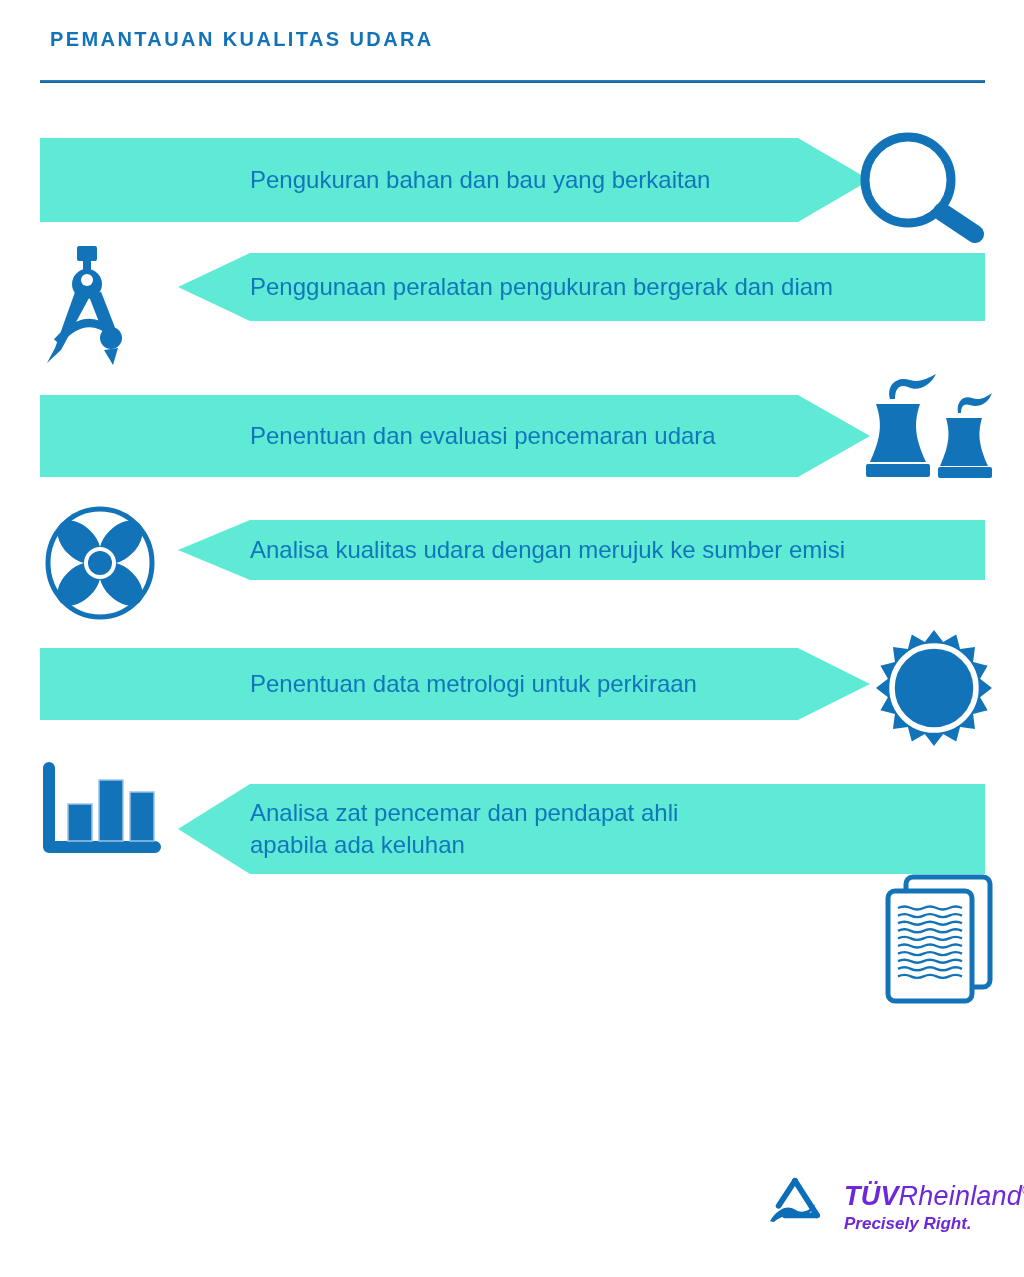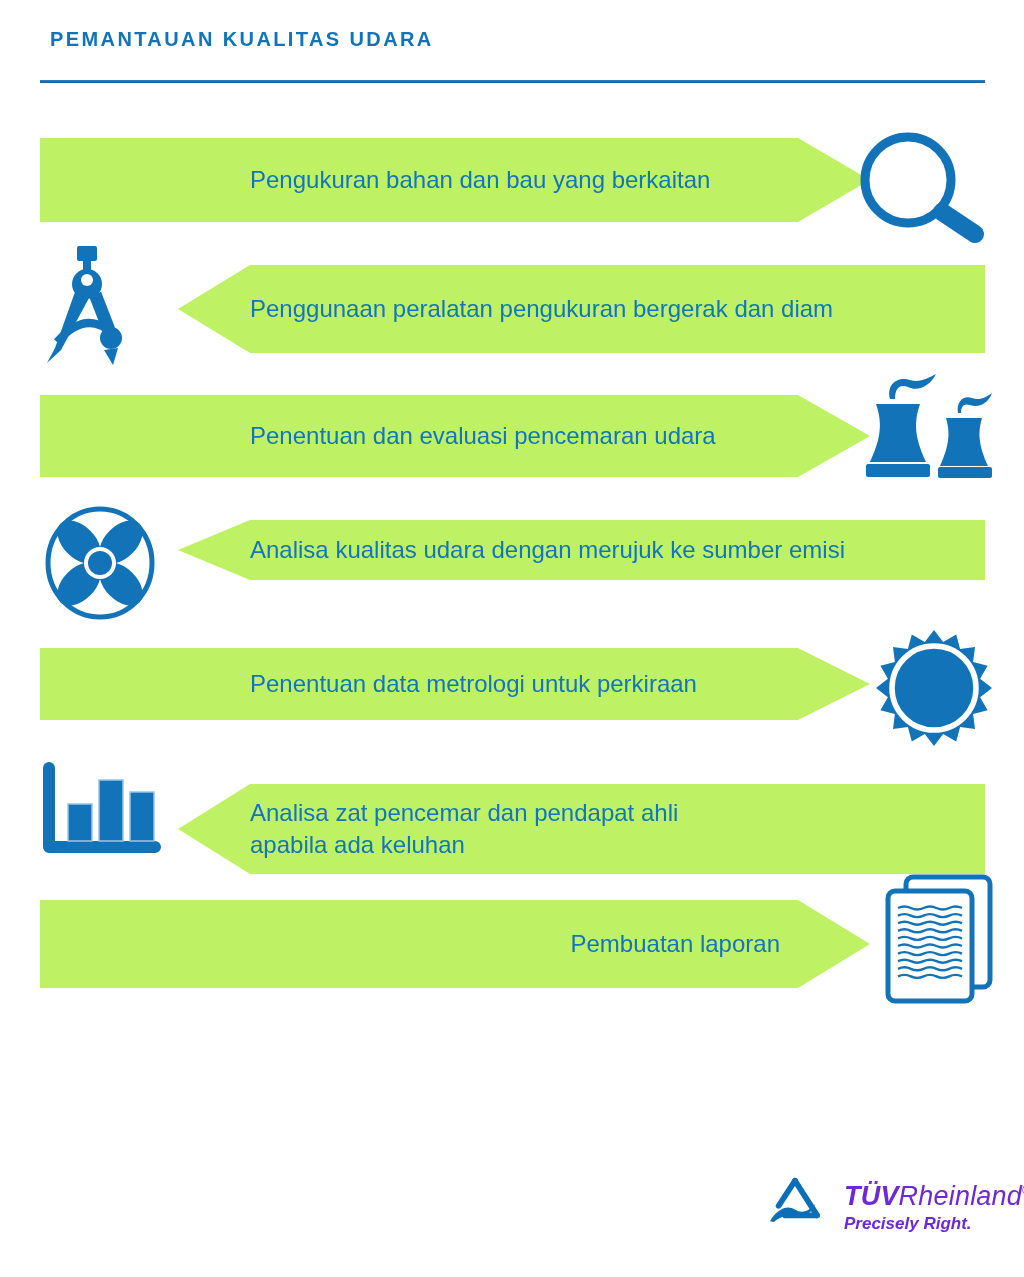--- a/index.html
+++ b/index.html
@@ -5,21 +5,21 @@
   * { margin:0; padding:0; box-sizing:border-box; }
   html,body { width:1024px; height:1277px; background:#ffffff; overflow:hidden;
     font-family:"Liberation Sans","DejaVu Sans",sans-serif; }
   .page { position:relative; width:1024px; height:1277px; background:#fff; }
 
   .title { position:absolute; left:50px; top:28px; font-size:20px; font-weight:bold;
     letter-spacing:2.4px; color:#1273b9; }
   .rule { position:absolute; left:40px; top:80px; width:945px; height:3px;
     background:linear-gradient(#2f85c4,#155a93); }
 
-  .banner { position:absolute; background:#bef264; display:flex; flex-direction:column;
+  .banner { position:absolute; background:#5eead4; display:flex; flex-direction:column;
     justify-content:center; }
   .banner.dir-right { left:40px; width:830px;
     clip-path:polygon(0 0, calc(100% - 72px) 0, 100% 50%, calc(100% - 72px) 100%, 0 100%); }
   .banner.dir-left { left:178px; width:807px;
     clip-path:polygon(72px 0, 100% 0, 100% 100%, 72px 100%, 0 50%); }
   .banner .txt { color:#1176bc; font-size:24px; line-height:32px; }
   .banner .txt div { white-space:nowrap; }
   .pad-r { padding-left:210px; }
   .pad-l { padding-left:72px; }
   .align-end { align-items:flex-end; padding-right:90px; }
@@ -62,21 +62,21 @@
         <circle cx="42" cy="38" r="15"></circle>
         <polygon points="30,46 10,102 2,117 16,104 44,52"></polygon>
         <polygon points="59,104 73,102 68,119"></polygon>
         <circle cx="66" cy="92" r="11"></circle>
       </g>
       <circle cx="42" cy="34" r="6" fill="#fff"></circle>
       <line x1="50" y1="48" x2="64" y2="84" stroke="#1273b8" stroke-width="13"></line>
       <path d="M12,96 Q40,64 66,86" fill="none" stroke="#1273b8" stroke-width="8"></path>
     </svg>
   </div>
-  <div class="banner dir-left" style="top:265px;height:88px;">
+  <div class="banner dir-left" style="top:253px;height:68px;">
     <div class="txt pad-l">
       <div>Penggunaan peralatan pengukuran bergerak dan diam</div>
     </div>
   </div>
 
   <div class="banner dir-right" style="top:395px;height:82px;">
     <div class="txt pad-r">
       <div>Penentuan dan evaluasi pencemaran udara</div>
     </div>
   </div>
@@ -134,25 +134,20 @@
       </g>
     </svg>
   </div>
   <div class="banner dir-left" style="top:772px;height:90px;margin-top:12px;">
     <div class="txt pad-l">
       <div>Analisa zat pencemar dan pendapat ahli</div>
       <div>apabila ada keluhan</div>
     </div>
   </div>
 
-  <div class="banner dir-right align-end" style="top:900px;height:88px;">
-    <div class="txt">
-      <div>Pembuatan laporan</div>
-    </div>
-  </div>
   <div class="icon" style="left:882px;top:874px;">
     <svg width="116" height="130" viewBox="0 0 116 130">
       <rect x="24" y="3" width="84" height="110" rx="7" fill="#fff" stroke="#1273b8" stroke-width="5"></rect>
       <rect x="6" y="17" width="84" height="110" rx="7" fill="#fff" stroke="#1273b8" stroke-width="5"></rect>
       <g fill="none" stroke="#1273b8" stroke-width="2.4">
         <path d="M16,34 q6.4,-3 12.8,0 t12.8,0 t12.8,0 t12.8,0 t12.8,0"></path>
         <path d="M16,41.6 q6.4,-3 12.8,0 t12.8,0 t12.8,0 t12.8,0 t12.8,0"></path>
         <path d="M16,49.2 q6.4,-3 12.8,0 t12.8,0 t12.8,0 t12.8,0 t12.8,0"></path>
         <path d="M16,56.8 q6.4,-3 12.8,0 t12.8,0 t12.8,0 t12.8,0 t12.8,0"></path>
         <path d="M16,64.4 q6.4,-3 12.8,0 t12.8,0 t12.8,0 t12.8,0 t12.8,0"></path>

